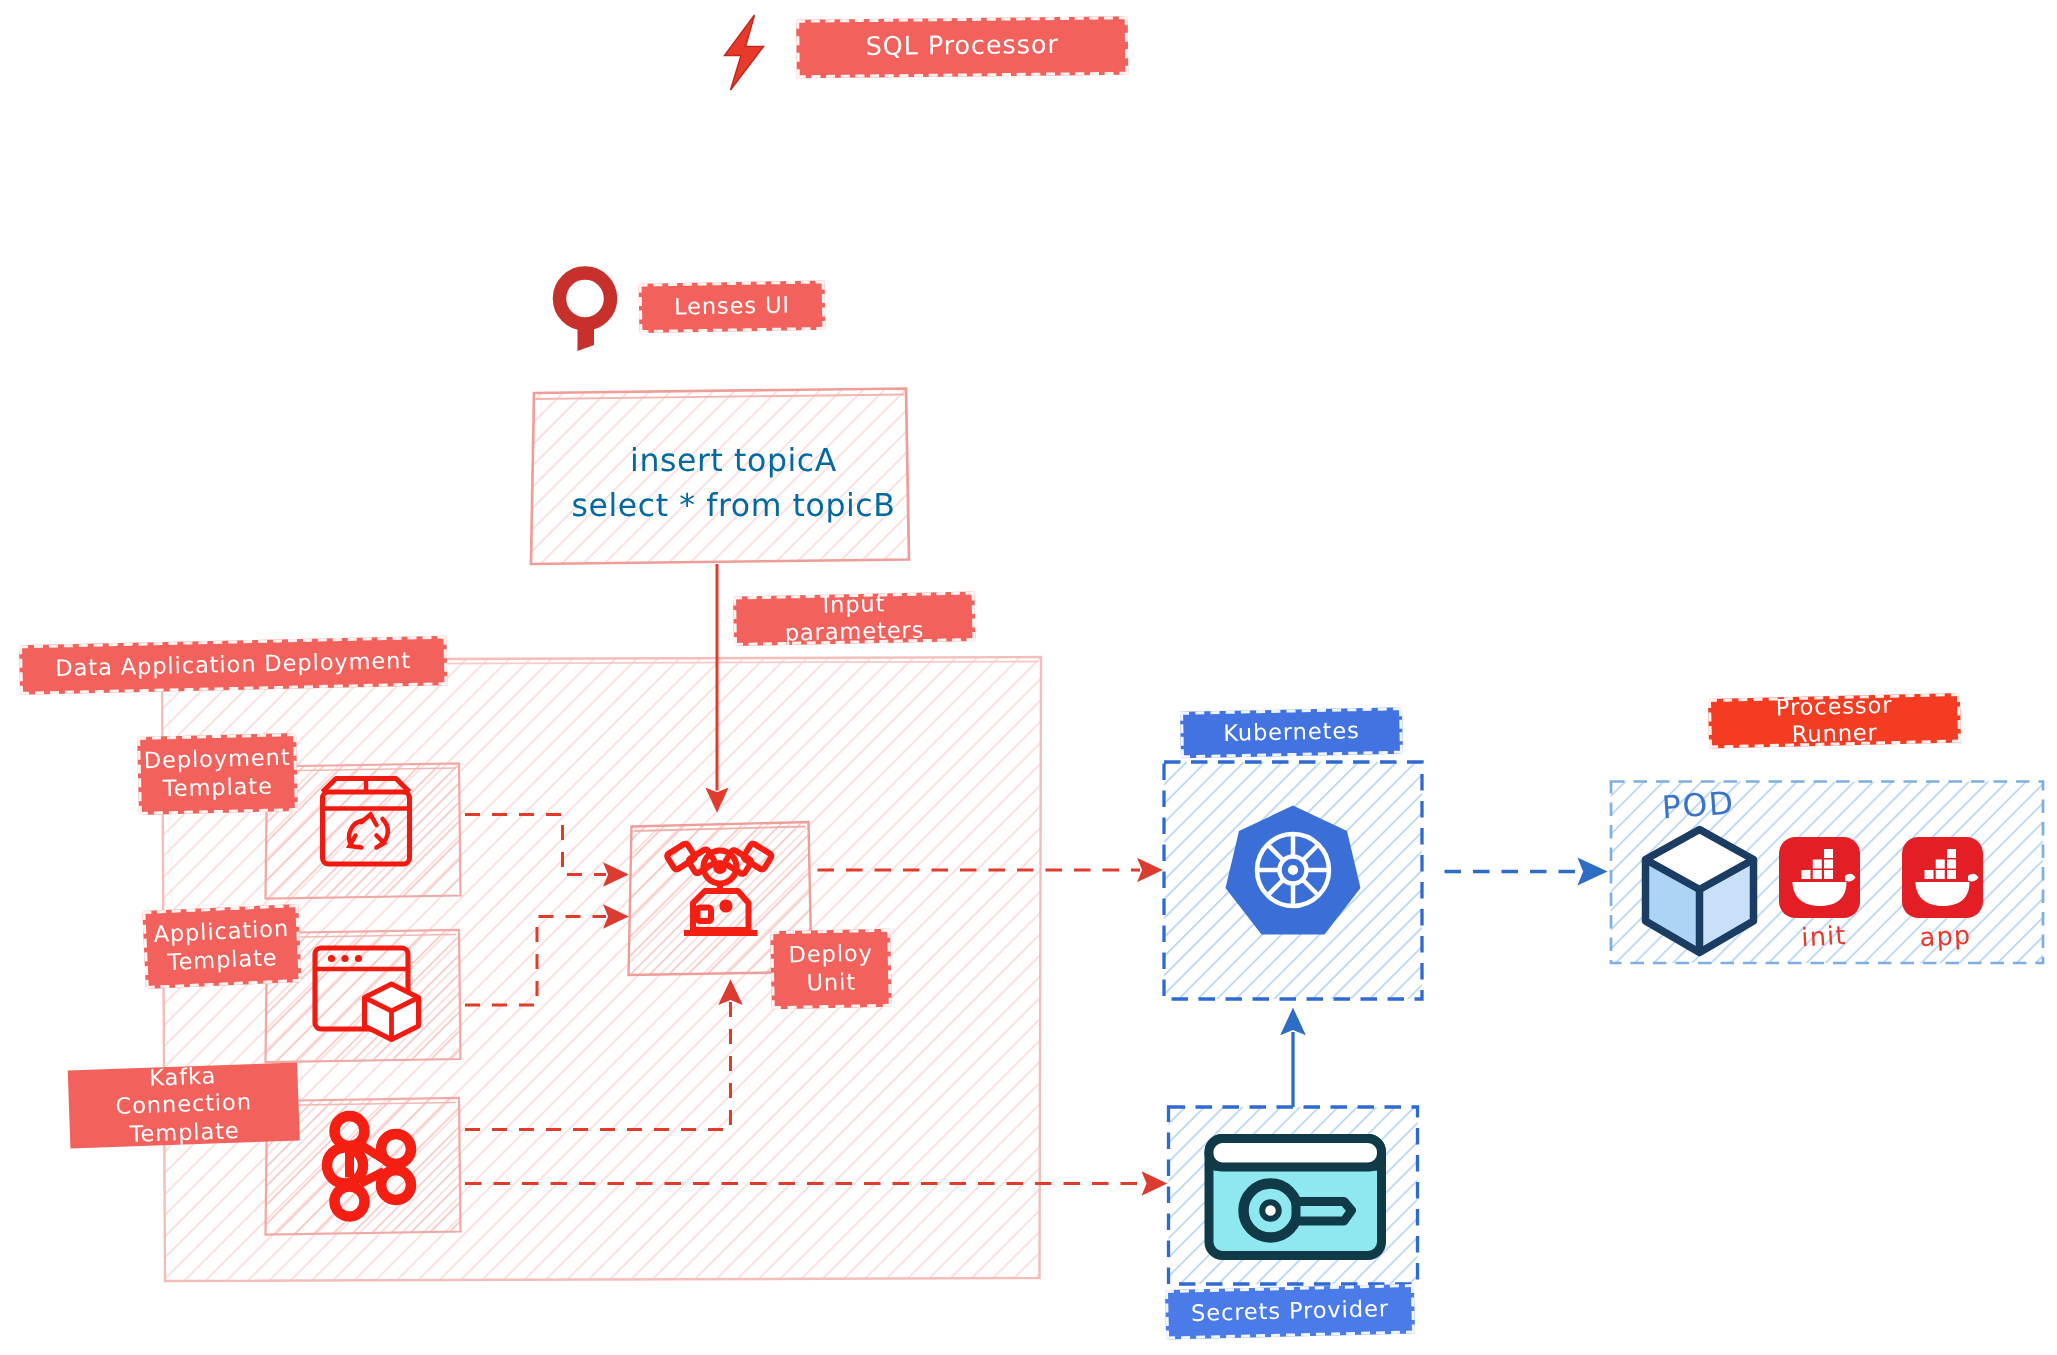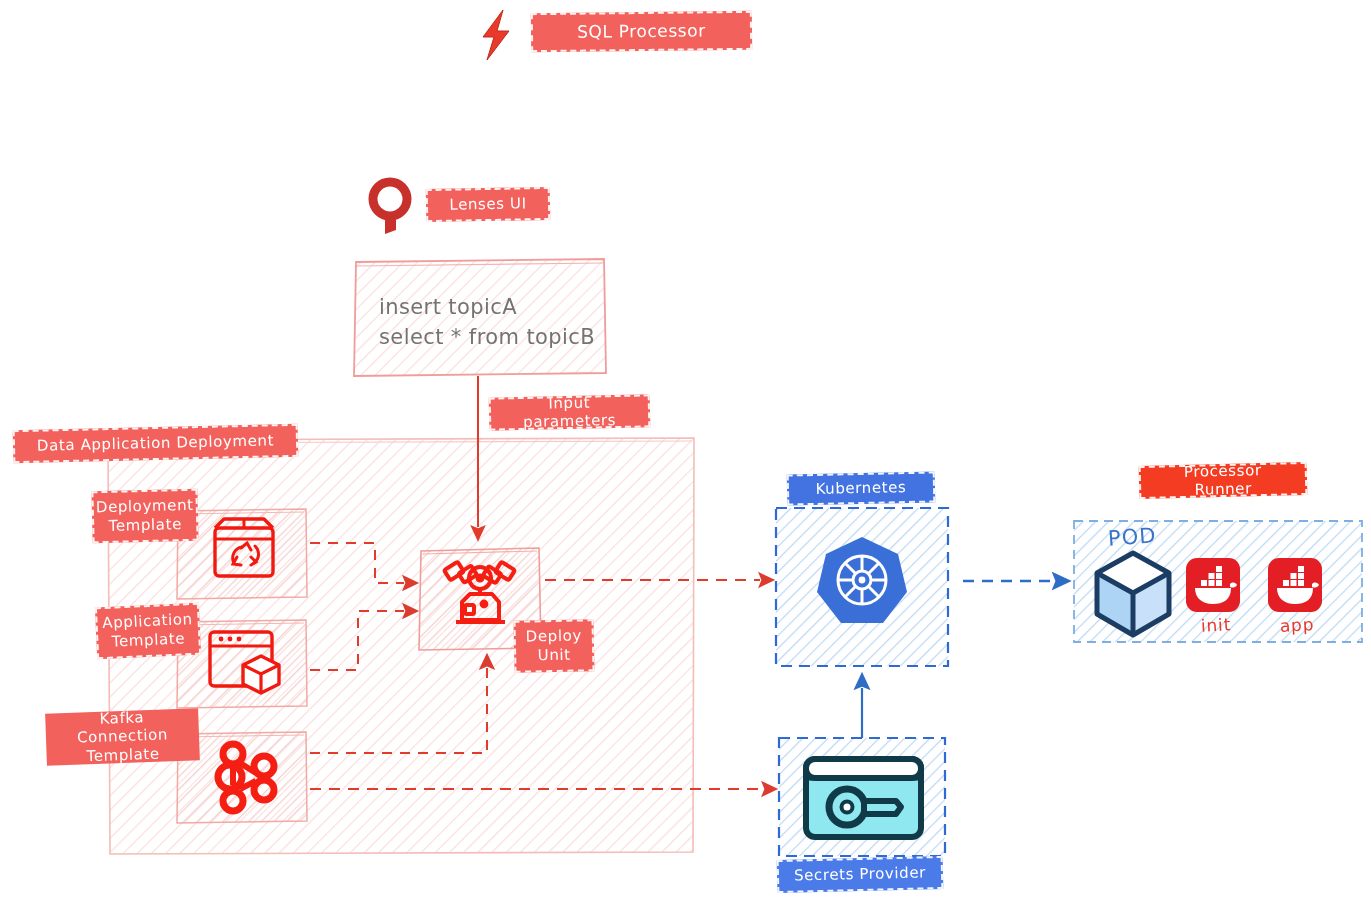--- a/index.html
+++ b/index.html
@@ -46,24 +46,25 @@
   .badge.blue       { background: #4273E0; }
   .badge.blue2      { background: #4A7BE8; }
 
   
   .script-text {
     position: absolute;
     font-family: "DejaVu Sans", sans-serif;
     white-space: pre-line;
   }
   .code-text {
-    color: #737373;
+    color: #0369a1;
     font-size: 21px;
     line-height: 1.42;
     letter-spacing: .4px;
+    text-align: center;
   }
   .pod-text {
     color: #3A74C8;
     font-size: 21px;
     letter-spacing: 1px;
   }
   .ctr-label {
     color: #E8392B;
     font-size: 17px;
     letter-spacing: .8px;

